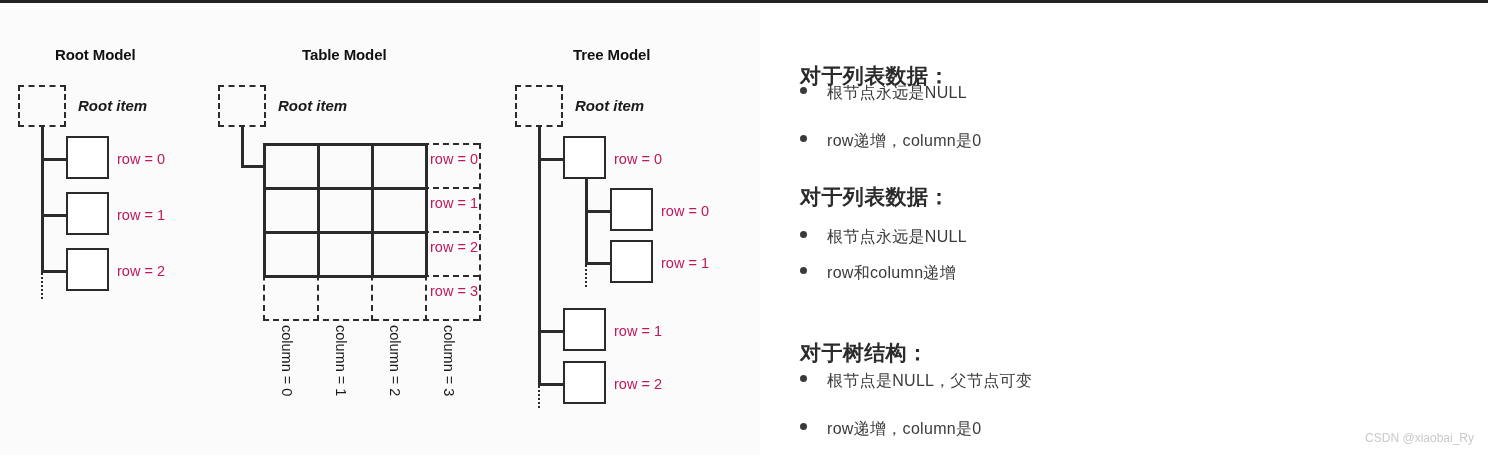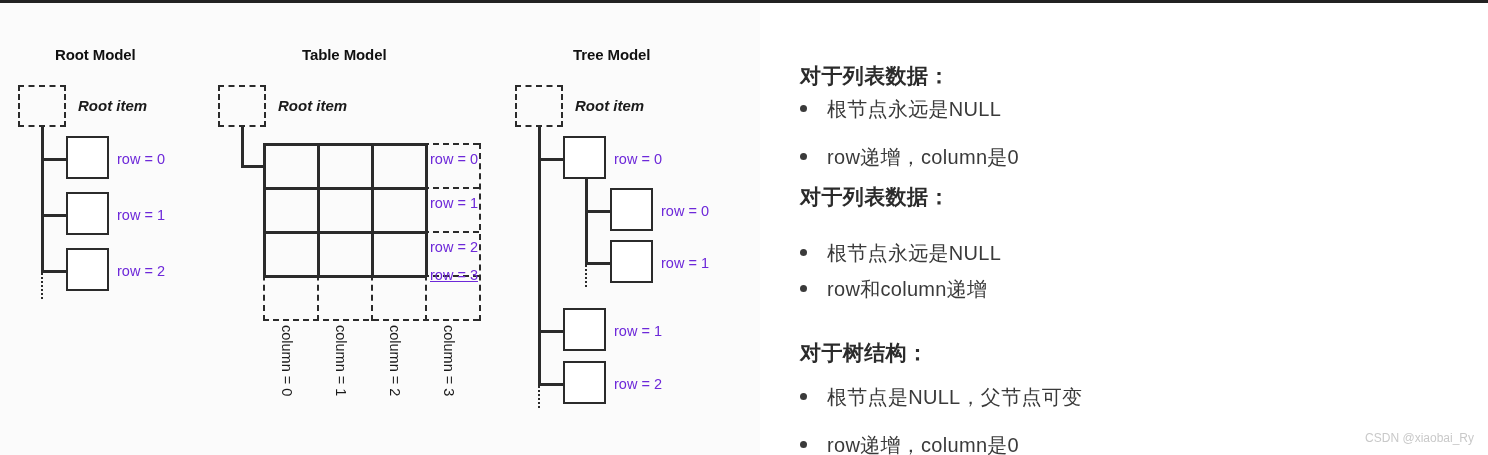--- a/index.html
+++ b/index.html
@@ -47,21 +47,21 @@
   .dash-h { position:absolute; height:0; border-top:2.5px dashed #2b2b2b; }
   .dash-v { position:absolute; width:0; border-left:2.5px dashed #2b2b2b; }
 
   .root-label {
     position:absolute;
     font-size:15px; font-style:italic; font-weight:bold;
     color:#1a1a1a; white-space:nowrap;
   }
   .row-label {
     position:absolute;
-    font-size:14.5px; color:#6d28d9; white-space:nowrap;
+    font-size:14.5px; color:#be185d; white-space:nowrap;
   }
   .col-label {
     position:absolute;
     font-size:14.5px; color:#1a1a1a; white-space:nowrap;
     transform-origin:0 0;
     transform:rotate(90deg);
   }
 
   
   .text-panel {
@@ -76,21 +76,21 @@
   .bullet-row {
     position:absolute; left:40px;
     display:flex; align-items:baseline; white-space:nowrap;
   }
   .bullet-dot {
     display:inline-block; width:7px; height:7px; border-radius:50%;
     background:#3a3a3a; margin-right:20px; flex:0 0 auto;
     position:relative; top:-4px;
   }
   .bullet-text {
-    font-size:20px; color:#3a3a3a; letter-spacing:0.3px;margin-top:13px;
+    font-size:16px; color:#3a3a3a; letter-spacing:0.3px;
   }
   .watermark {
     position:absolute; right:14px; bottom:10px;
     font-size:12px; color:#c9c9c9; white-space:nowrap;
   }
 </style>
 </head>
 <body>
 
 <div id="root">
@@ -145,21 +145,21 @@
     <div class="ln-h" style="left:263px; top:272px; width:162px;"></div>
 
     <div class="ln-v" style="left:263px; top:140px; height:134px;"></div>
     <div class="ln-v" style="left:317px; top:140px; height:134px;"></div>
     <div class="ln-v" style="left:371px; top:140px; height:134px;"></div>
     <div class="ln-v" style="left:425px; top:140px; height:134px;"></div>
 
     <div class="row-label" style="left:430px; top:148px;">row = 0</div>
     <div class="row-label" style="left:430px; top:192px;">row = 1</div>
     <div class="row-label" style="left:430px; top:236px;">row = 2</div>
-    <div class="row-label" style="left:430px; top:264px;text-decoration:underline;">row = 3</div>
+    <div class="row-label" style="left:430px; top:280px;">row = 3</div>
 
     <div class="col-label" style="left:295px; top:322px;">column = 0</div>
     <div class="col-label" style="left:349px; top:322px;">column = 1</div>
     <div class="col-label" style="left:403px; top:322px;">column = 2</div>
     <div class="col-label" style="left:457px; top:322px;">column = 3</div>
 
     <div class="model-title" style="left:573px; top:43px;">Tree Model</div>
 
     <div class="box-dashed" style="left:515px; top:82px; width:48px; height:42px;"></div>
     <div class="root-label" style="left:575px; top:94px;">Root item</div>

